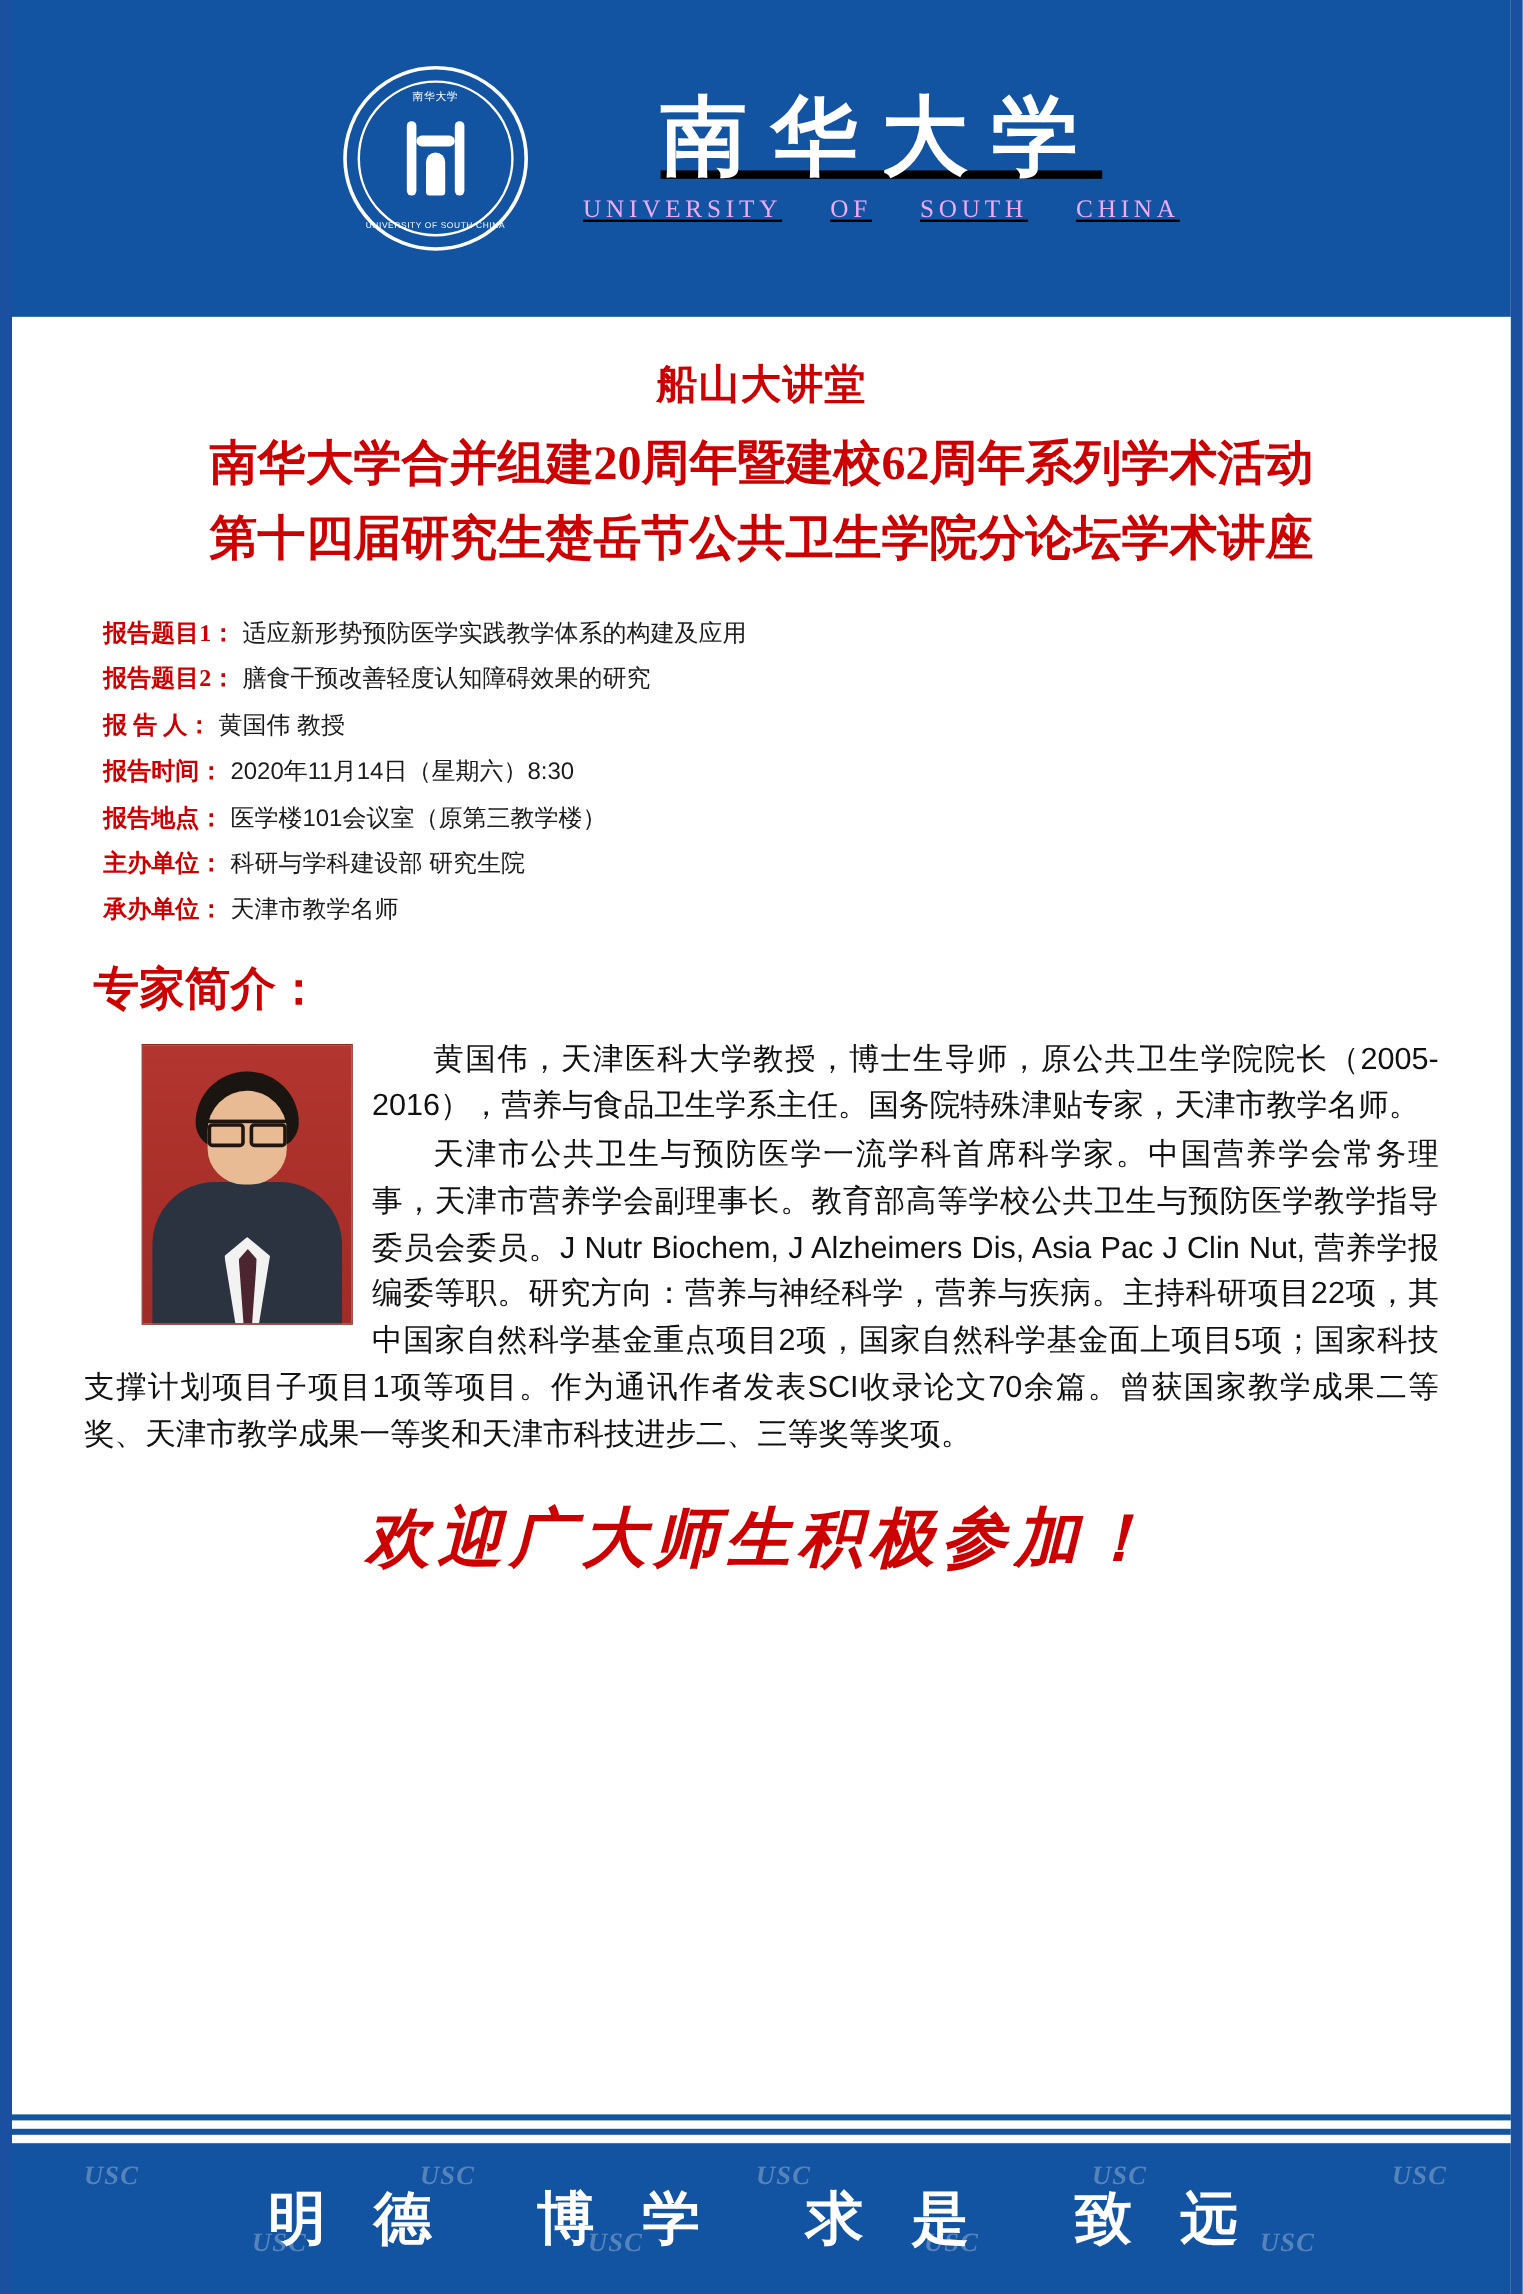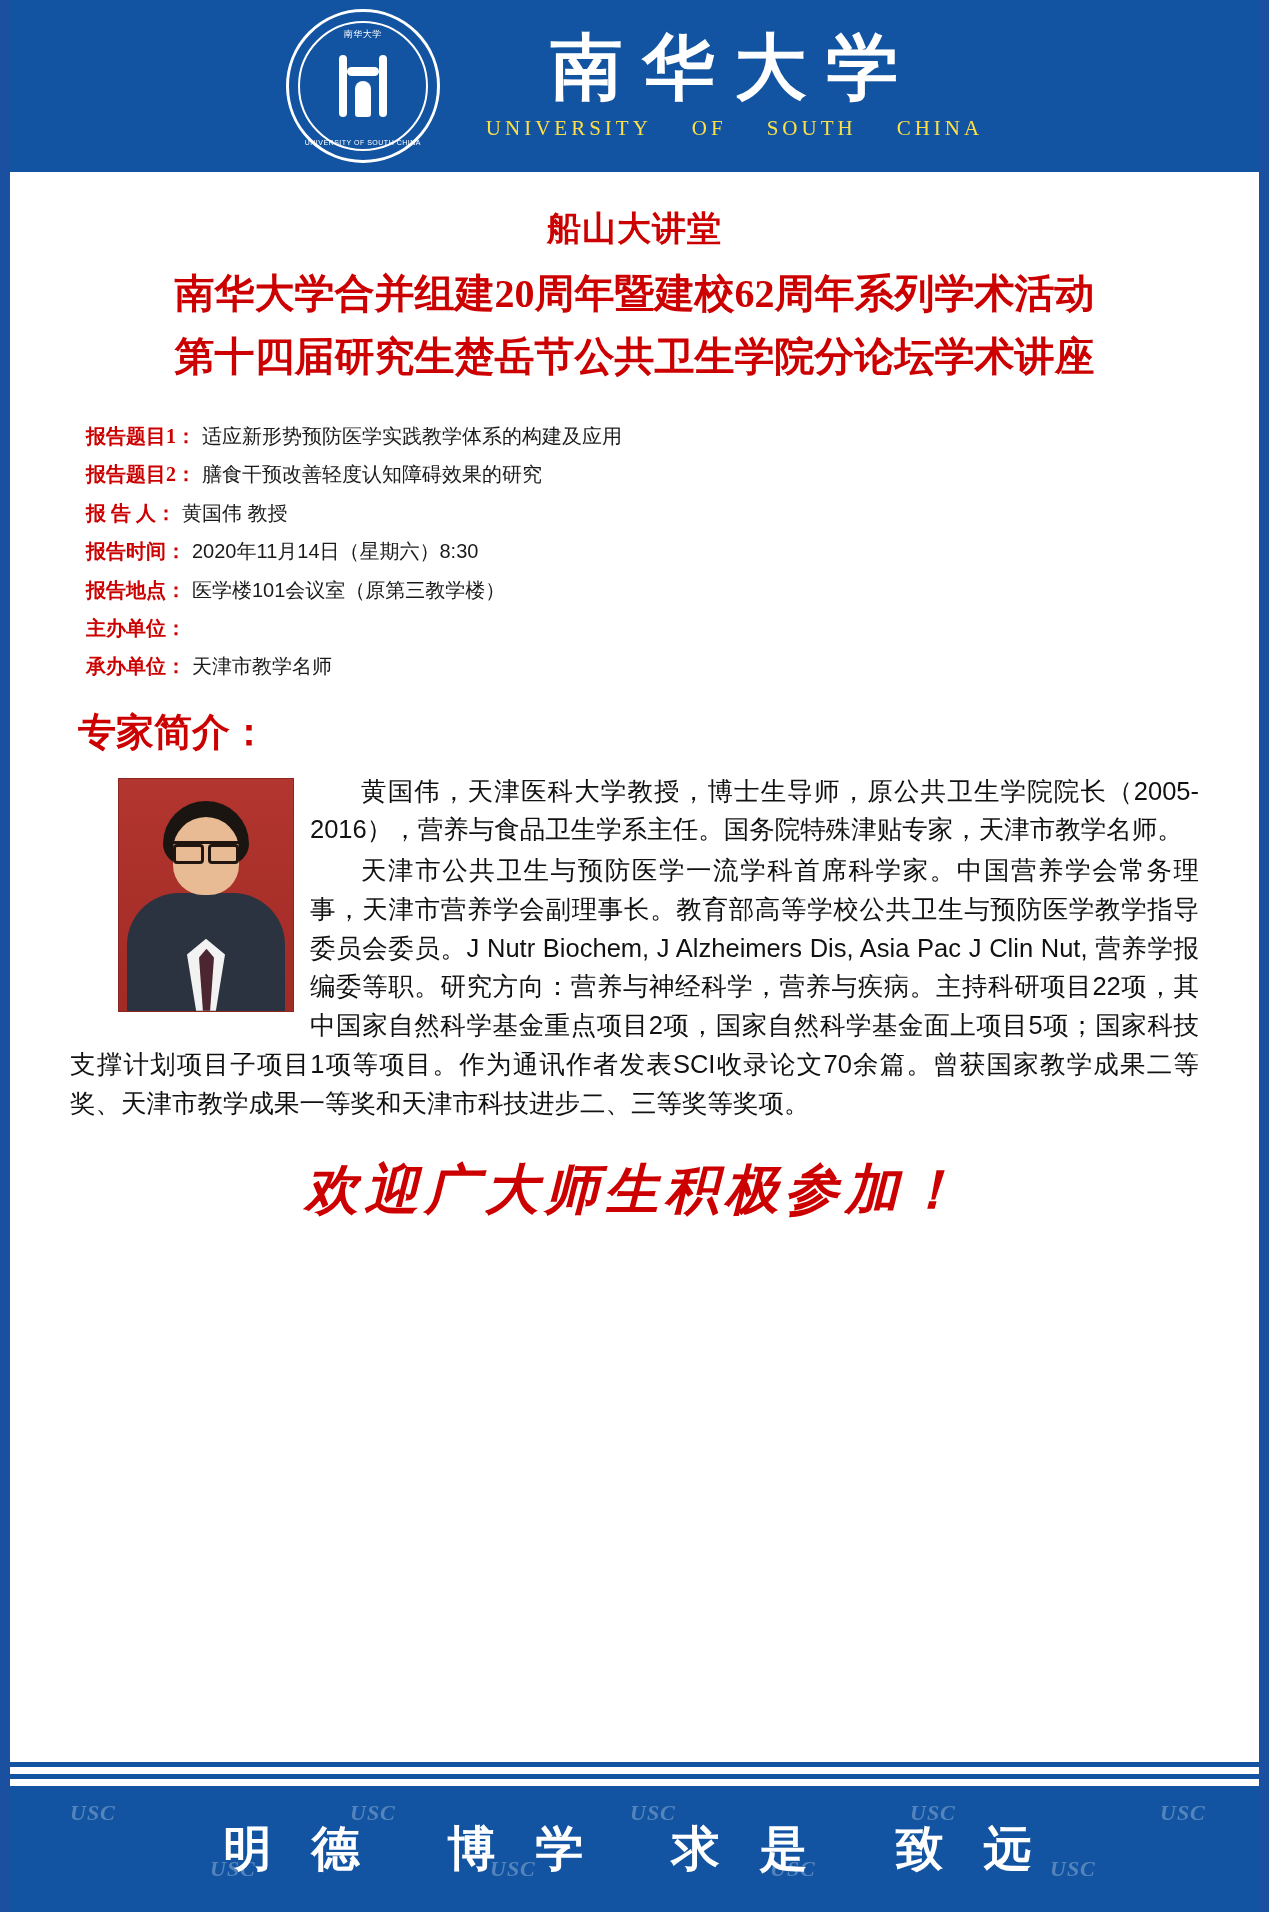--- a/index.html
+++ b/index.html
@@ -21,25 +21,26 @@
     box-sizing: border-box;
     border-left: 10px solid #1b4fa0;
     border-right: 10px solid #1b4fa0;
     display: flex;
     flex-direction: column;
   }
 
   
   .header {
     background: #1254a1;
-    height: 172px;
+    height: 264px;
     display: flex;
     align-items: center;
     justify-content: center;
     flex: 0 0 auto;
+    text-decoration: underline;
   }
   .header-inner {
     display: flex;
     align-items: center;
     gap: 26px;
   }
   .seal {
     width: 148px;
     height: 148px;
     border-radius: 50%;
@@ -90,21 +91,21 @@
   .cn-name {
     color: #ffffff;
     font-family: "Liberation Serif", serif;
     font-size: 72px;
     font-weight: bold;
     letter-spacing: 20px;
     line-height: 1.05;
     padding-left: 20px;
   }
   .en-name {
-    color: #fde047;
+    color: #f0abfc;
     font-family: "Liberation Serif", serif;
     font-size: 21px;
     letter-spacing: 4px;
     margin-top: 10px;
     padding-left: 20px;
     display: flex;
     gap: 40px;
   }
 
   
@@ -344,20 +345,21 @@
       <div class="info-row">
         <span class="info-label">报告时间：</span>
         <span class="info-value">2020年11月14日（星期六）8:30</span>
       </div>
       <div class="info-row">
         <span class="info-label">报告地点：</span>
         <span class="info-value">医学楼101会议室（原第三教学楼）</span>
       </div>
       <div class="info-row">
         <span class="info-label">主办单位：</span>
+        <span class="info-value">科研与学科建设部  研究生院</span>
       </div>
       <div class="info-row">
         <span class="info-label">承办单位：</span>
         <span class="info-value">天津市教学名师</span>
       </div>
     </div>
 
     <div class="bio-heading">专家简介：</div>
 
     <div class="bio-block">

